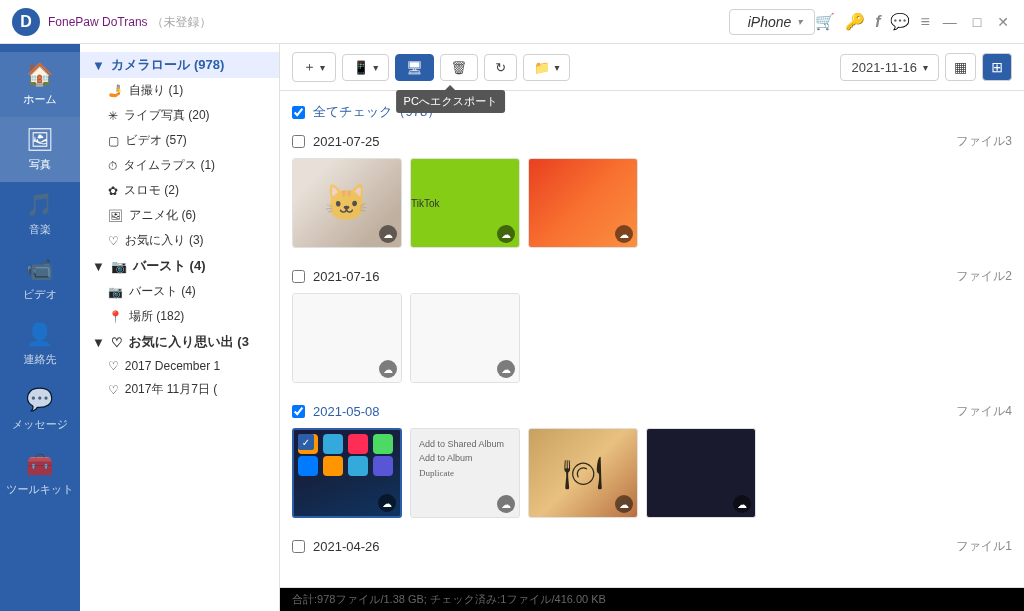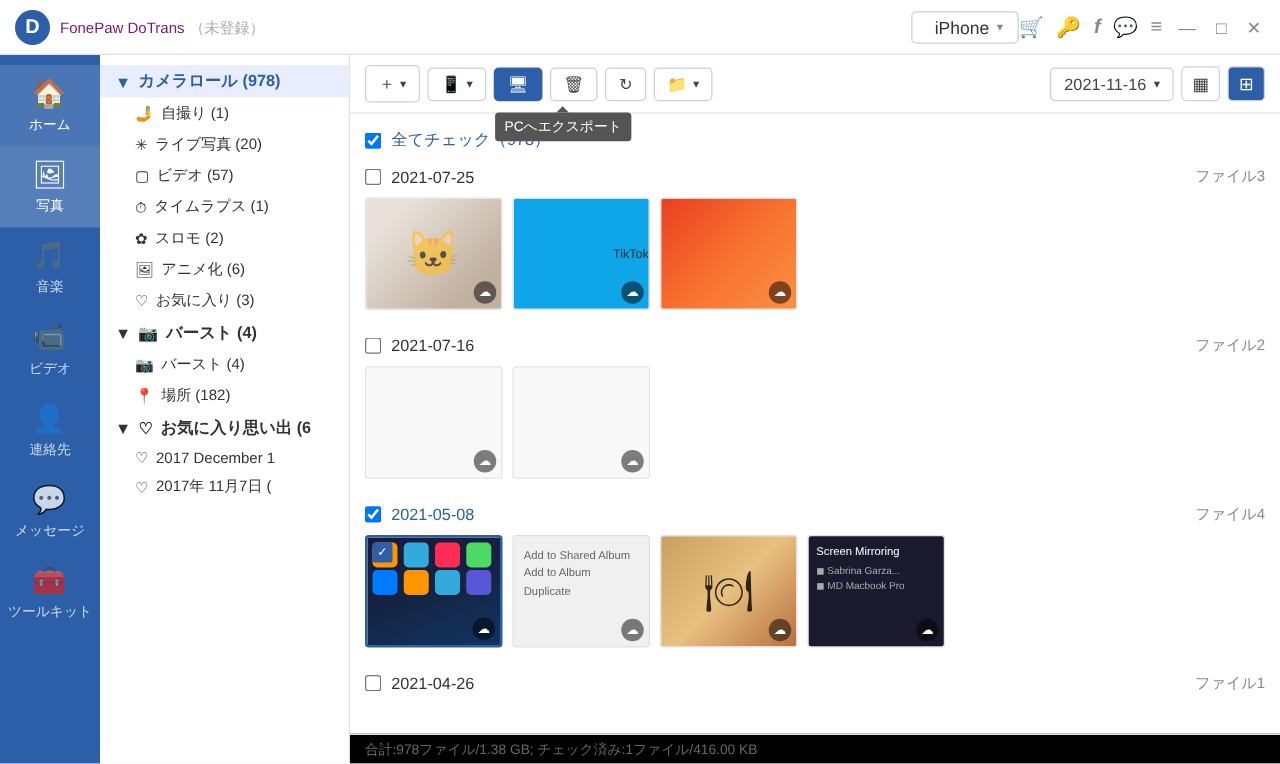--- a/index.html
+++ b/index.html
@@ -9,21 +9,21 @@
     .titlebar {
       display: flex; align-items: center; background: #fff; height: 44px;
       border-bottom: 1px solid #e0e0e0; padding: 0 12px; flex-shrink: 0;
     }
     .titlebar-logo { width: 28px; height: 28px; margin-right: 8px; }
     .titlebar-appname { font-size: 14px; color: #333; font-weight: 500; flex: 1; }
     .titlebar-appname span { color: #701a75; font-size: 12px; }
     .titlebar-device {
       display: flex; align-items: center; gap: 6px;
       background: #fff; border: 1px solid #d0d0d0; border-radius: 4px;
-      padding: 4px 12px; font-size: 14px; color: #333;
+      padding: 4px 12px; font-size: 14px; color: #333; font-style: italic;
     }
     .titlebar-device .apple-icon { font-size: 16px; }
     .titlebar-device .chevron { font-size: 10px; color: #888; }
     .titlebar-right { display: flex; align-items: center; gap: 10px; margin-left: auto; }
     .titlebar-icon { font-size: 16px; color: #c0843a; cursor: pointer; }
     .titlebar-icon.gray { color: #888; }
     .win-btn { font-size: 14px; color: #888; cursor: pointer; padding: 0 3px; }
 
     
     .main-layout { display: flex; flex: 1; overflow: hidden; }
@@ -239,21 +239,21 @@
       <span>📷</span>
       <span>バースト (4)</span>
     </div>
     <div class="tree-item indent1">
       <span>📍</span>
       <span>場所 (182)</span>
     </div>
     <div class="tree-item header">
       <span>▼</span>
       <span>♡</span>
-      <span>お気に入り思い出 (6</span>
+      <span>お気に入り思い出 (3</span>
     </div>
     <div class="tree-item indent1">
       <span>♡</span>
       <span>2017 December 1</span>
     </div>
     <div class="tree-item indent1">
       <span>♡</span>
       <span>2017年 11月7日 (</span>
     </div>
   </div>
@@ -309,21 +309,21 @@
           <span class="files-count">ファイル3</span>
         </div>
         <div class="gallery-grid">
           <div class="thumb thumb-fluffy">
             <div style="width:100%;height:100%;background:linear-gradient(135deg,#e8e0d8 20%,#c0b0a0 80%);display:flex;align-items:center;justify-content:center;">
               <span style="font-size:36px;opacity:0.6;">🐱</span>
             </div>
             <div class="thumb-cloud">☁</div>
           </div>
           <div class="thumb thumb-black">
-            <div style="width:100%;height:100%;background:#0ea5e9;display:flex;align-items:center;justify-content:flex-end;">
+            <div style="width:100%;height:100%;background:#84cc16;display:flex;align-items:center;justify-content:flex-start;">
               <span style="color:#333;font-size:10px;text-align:center;">TikTok</span>
             </div>
             <div class="thumb-cloud">☁</div>
           </div>
           <div class="thumb thumb-orange">
             <div style="width:100%;height:100%;background:linear-gradient(135deg,#e84020 0%,#f87030 50%,#fa9040 100%);"></div>
             <div class="thumb-cloud">☁</div>
           </div>
         </div>
       </div>
@@ -366,38 +366,33 @@
               <div style="background:#5856d6;border-radius:4px;width:20px;height:20px;"></div>
             </div>
             <div class="thumb-check">✓</div>
             <div class="thumb-cloud">☁</div>
           </div>
 
           <div class="thumb" style="background:#f0f0f0;">
             <div style="padding:8px;font-size:9px;color:#333;line-height:1.6;">
               <div style="color:#666;">Add to Shared Album</div>
               <div style="color:#666;">Add to Album</div>
-              <div style="color:#666;">Duplicate</div>
+              <div style="color:#666;font-family:Liberation Serif, serif;">Duplicate</div>
               <div style="color:#666;margin-top:36px;">Hide</div>
               <div style="color:#666;margin-left:16px;">Slideshow</div>
             </div>
             <div class="thumb-cloud">☁</div>
           </div>
 
           <div class="thumb" style="background:linear-gradient(135deg,#c8a060 0%,#e8c080 50%,#b87040 100%);">
             <div style="width:100%;height:100%;display:flex;align-items:center;justify-content:center;font-size:32px;opacity:0.8;">🍽</div>
             <div class="thumb-cloud">☁</div>
           </div>
 
           <div class="thumb" style="background:#1a1a2e;">
-            <div style="padding:6px;font-size:8px;color:#aaa;line-height:1.5;">
-              <div style="color:#fff;font-size:9px;margin-bottom:2px;">Screen Mirroring</div>
-              <div style="color:#aaa;">◼ Sabrina Garza...</div>
-              <div style="color:#aaa;">◼ MD Macbook Pro</div>
-            </div>
             <div class="thumb-cloud">☁</div>
           </div>
         </div>
       </div>
 
       <div class="gallery-section">
         <div class="gallery-section-header">
           <input type="checkbox" style="">
           <span style="font-weight:500;">2021-04-26</span>
           <span class="files-count">ファイル1</span>

